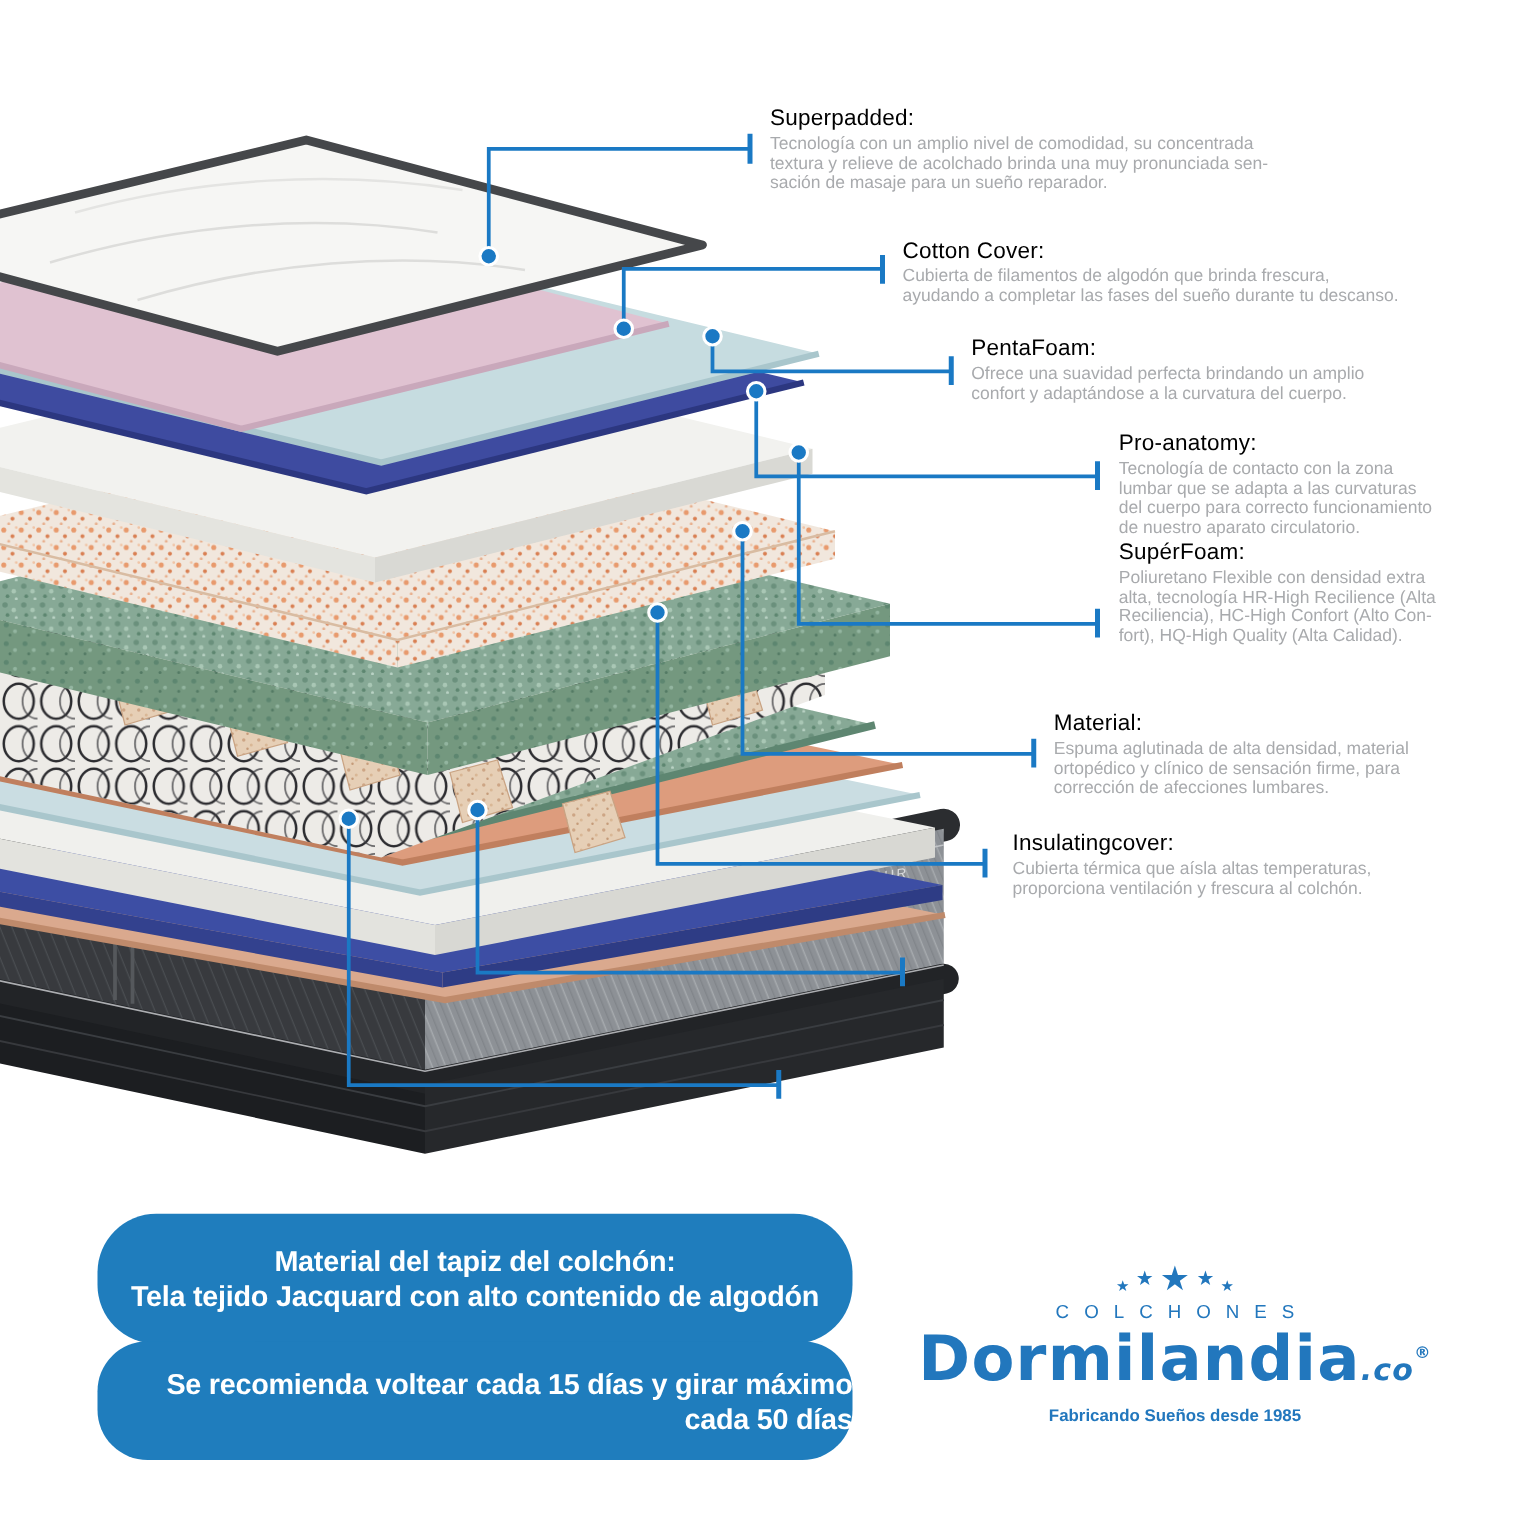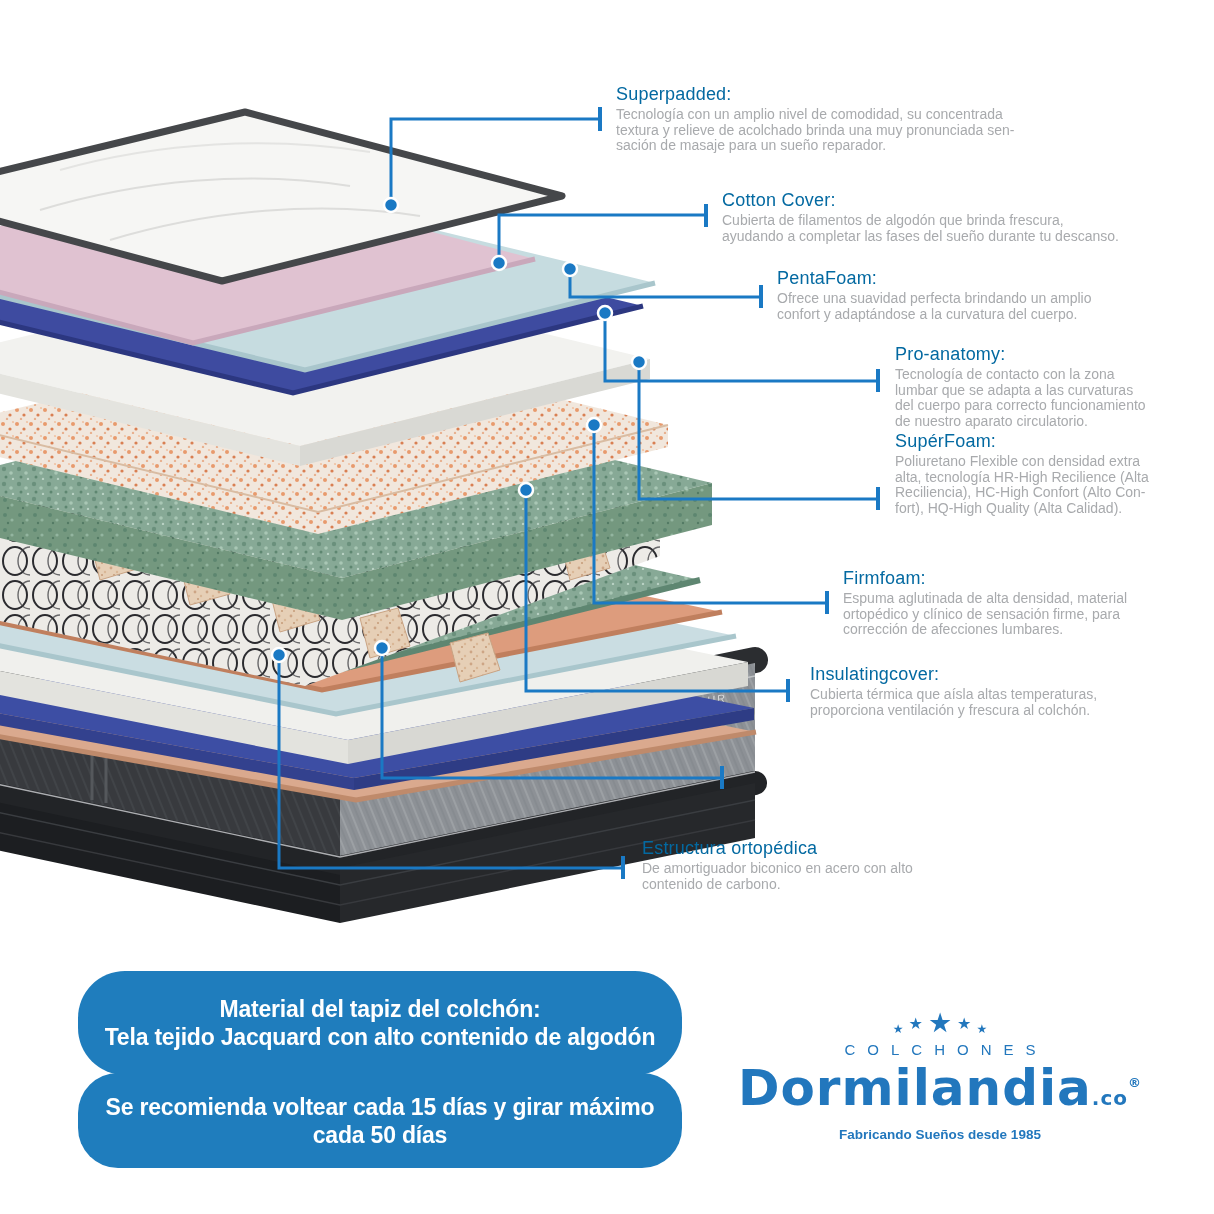--- a/index.html
+++ b/index.html
@@ -1,36 +1,36 @@
 <!DOCTYPE html>
 <html><head>
 <meta charset="utf-8">
 <style>
   html,body{margin:0;padding:0;background:#ffffff;}
   .canvas{position:relative;width:1214px;height:1214px;background:#ffffff;overflow:hidden;
           font-family:"Liberation Sans",sans-serif;}
   svg.illu{position:absolute;left:0;top:0;width:1214px;height:1214px;}
   .callout{position:absolute;}
-  .c-title{font-size:18px;line-height:21px;color:#0369a1;letter-spacing:0.2px;}
+  .c-title{font-size:18px;line-height:21px;color:#000000;letter-spacing:0.2px;}
   .c-body{font-size:14px;line-height:15.5px;color:#a8aaad;white-space:pre-line;margin-top:2px;}
   .pill{position:absolute;left:78px;width:604px;background:#1f7dbd;color:#ffffff;
         text-align:center;display:flex;flex-direction:column;justify-content:center;}
   .pill1{top:971px;height:104px;border-radius:47px;}
-  .pill2{top:1073px;height:95px;border-radius:40px;}
+  .pill2{top:1073px;height:95px;border-radius:40px;text-align:right;}
   .pill div{font-size:23px;font-weight:bold;line-height:28px;letter-spacing:-0.2px;}
   .brand{position:absolute;left:712px;top:1005px;width:456px;text-align:center;color:#2277bd;}
   .stars{display:flex;justify-content:center;align-items:flex-end;gap:5px;height:34px;}
   .stars span{color:#2277bd;line-height:1;}
   .stars .s1,.stars .s5{font-size:12px;transform:translateY(-4px);}
   .stars .s2,.stars .s4{font-size:16px;transform:translateY(-7px);}
   .stars .s3{font-size:27px;transform:translateY(-2px);}
   .collection{font-size:15px;letter-spacing:12px;margin-top:2px;padding-left:12px;}
   .wordmark{font-family:"DejaVu Sans",sans-serif;font-weight:bold;font-size:50px;
             letter-spacing:1px;line-height:50px;margin-top:0px;}
-  .wordmark .tld{font-size:20px;}
+  .wordmark .tld{font-size:24px;font-style:italic;}
   .wordmark .reg{font-size:13px;vertical-align:super;}
   .tagline{font-size:13.5px;font-weight:bold;margin-top:4px;}
 </style>
 </head>
 <body>
 
 <div class="canvas">
 
 <svg class="illu" viewBox="0 0 1214 1214">
   <defs>
@@ -225,34 +225,29 @@
 de nuestro aparato circulatorio.</div>
 </div>
 <div class="callout" style="left:895px;top:431px;width:315px">
   <div class="c-title">SupérFoam:</div>
   <div class="c-body">Poliuretano Flexible con densidad extra
 alta, tecnología HR-High Recilience (Alta
 Reciliencia), HC-High Confort (Alto Con-
 fort), HQ-High Quality (Alta Calidad).</div>
 </div>
 <div class="callout" style="left:843px;top:568px;width:370px">
-  <div class="c-title">Firmfoam:</div>
+  <div class="c-title">Material:</div>
   <div class="c-body">Espuma aglutinada de alta densidad, material
 ortopédico y clínico de sensación firme, para
 corrección de afecciones lumbares.</div>
 </div>
 <div class="callout" style="left:810px;top:664px;width:390px">
   <div class="c-title">Insulatingcover:</div>
   <div class="c-body">Cubierta térmica que aísla altas temperaturas,
 proporciona ventilación y frescura al colchón.</div>
-</div>
-<div class="callout" style="left:642px;top:838px;width:360px">
-  <div class="c-title">Estructura ortopédica</div>
-  <div class="c-body">De amortiguador biconico en acero con alto
-contenido de carbono.</div>
 </div>
 
 <div class="pill pill1">
   <div>Material del tapiz del colchón:</div>
   <div>Tela tejido Jacquard con alto contenido de algodón</div>
 </div>
 <div class="pill pill2">
   <div>Se recomienda voltear cada 15 días y girar máximo</div>
   <div>cada 50 días</div>
 </div>

